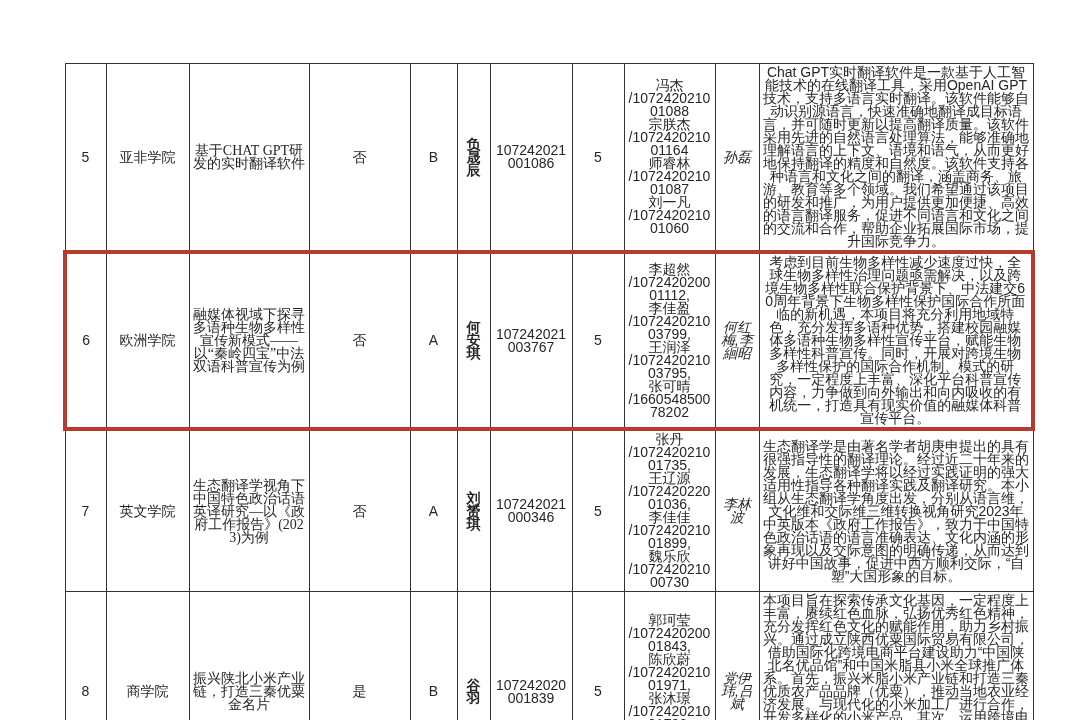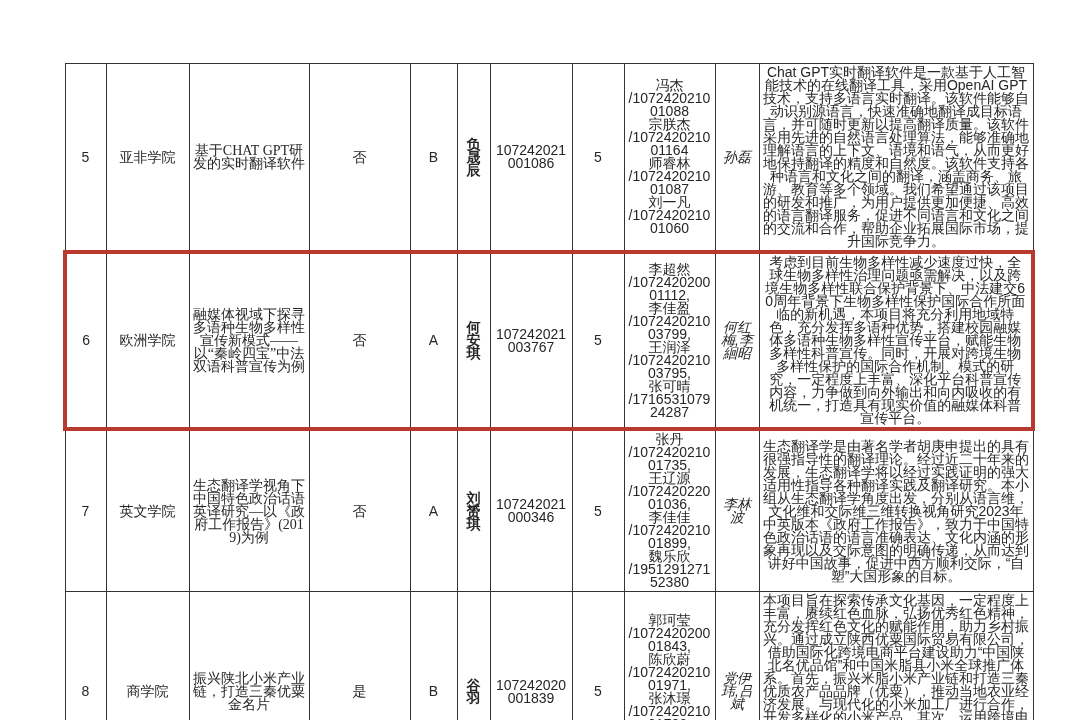--- a/index.html
+++ b/index.html
@@ -91,41 +91,41 @@
         <td class="c-leader">何安琪</td>
         <td class="c-projno">107242021003767</td>
         <td class="c-count">5</td>
         <td class="c-members">李超然
 /107242020001112,
 李佳盈
 /107242021003799,
 王润泽
 /107242021003795,
 张可晴
-/171653107924287</td>
+/166054850078202</td>
         <td class="c-advisor">何红梅,李絗昭</td>
         <td class="c-desc">考虑到目前生物多样性减少速度过快，全球生物多样性治理问题亟需解决，以及跨境生物多样性联合保护背景下、中法建交60周年背景下生物多样性保护国际合作所面临的新机遇，本项目将充分利用地域特色，充分发挥多语种优势，搭建校园融媒体多语种生物多样性宣传平台，赋能生物多样性科普宣传。同时，开展对跨境生物多样性保护的国际合作机制、模式的研究，一定程度上丰富、深化平台科普宣传内容，力争做到向外输出和向内吸收的有机统一，打造具有现实价值的融媒体科普宣传平台。</td>
       </tr>
       <tr style="height:122px">
         <td class="c-num">7</td>
         <td class="c-college">英文学院</td>
-        <td class="c-title">生态翻译学视角下中国特色政治话语英译研究—以《政府工作报告》(2019)为例</td>
+        <td class="c-title">生态翻译学视角下中国特色政治话语英译研究—以《政府工作报告》(2023)为例</td>
         <td class="c-flag">否</td>
         <td class="c-grade">A</td>
         <td class="c-leader">刘赟琪</td>
         <td class="c-projno">107242021000346</td>
         <td class="c-count">5</td>
         <td class="c-members">张丹
 /107242021001735,
 王辽源
 /107242022001036,
 李佳佳
 /107242021001899,
 魏乐欣
-/195129127152380</td>
+/107242021000730</td>
         <td class="c-advisor">李林波</td>
         <td class="c-desc">生态翻译学是由著名学者胡庚申提出的具有很强指导性的翻译理论。经过近二十年来的发展，生态翻译学将以经过实践证明的强大适用性指导各种翻译实践及翻译研究。本小组从生态翻译学角度出发，分别从语言维，文化维和交际维三维转换视角研究2023年中英版本《政府工作报告》，致力于中国特色政治话语的语言准确表达、文化内涵的形象再现以及交际意图的明确传递，从而达到讲好中国故事，促进中西方顺利交际，“自塑”大国形象的目标。</td>
       </tr>
       <tr style="height:160px">
         <td class="c-num">8</td>
         <td class="c-college">商学院</td>
         <td class="c-title">振兴陕北小米产业链，打造三秦优粟金名片</td>
         <td class="c-flag">是</td>
         <td class="c-grade">B</td>
         <td class="c-leader">谷羽</td>

